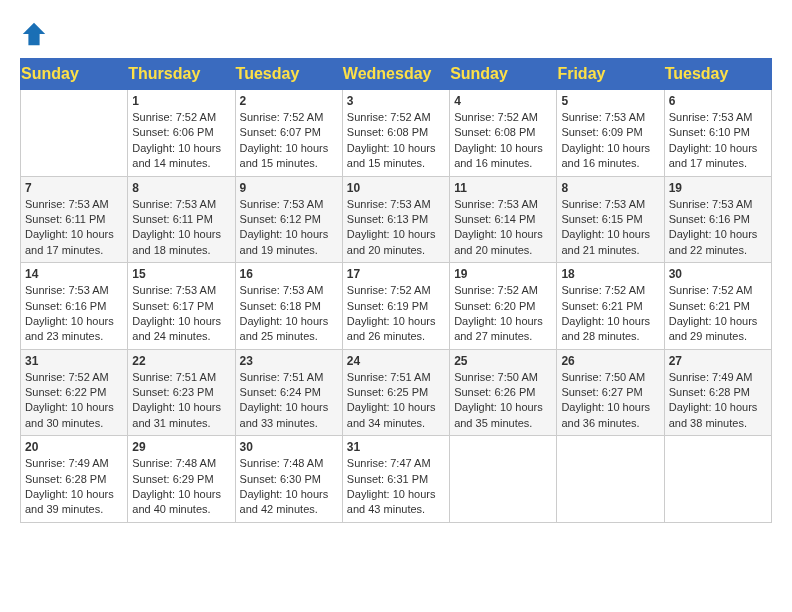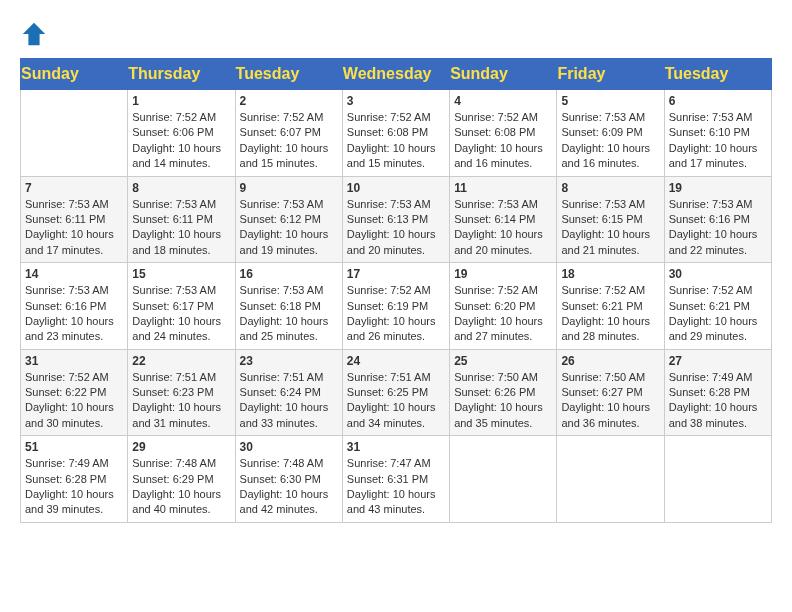--- a/index.html
+++ b/index.html
@@ -338,21 +338,21 @@
         <div class="day-number">27</div>
         <div class="day-info">
           Sunrise: 7:49 AM<br>
           Sunset: 6:28 PM<br>
           Daylight: 10 hours and 38 minutes.
         </div>
       </td>
       </tr>
       <tr class="week-row">
         <td>
-        <div class="day-number">51</div>
+        <div class="day-number">20</div>
         <div class="day-info">
           Sunrise: 7:49 AM<br>
           Sunset: 6:28 PM<br>
           Daylight: 10 hours and 39 minutes.
         </div>
       </td>
         <td>
         <div class="day-number">29</div>
         <div class="day-info">
           Sunrise: 7:48 AM<br>

